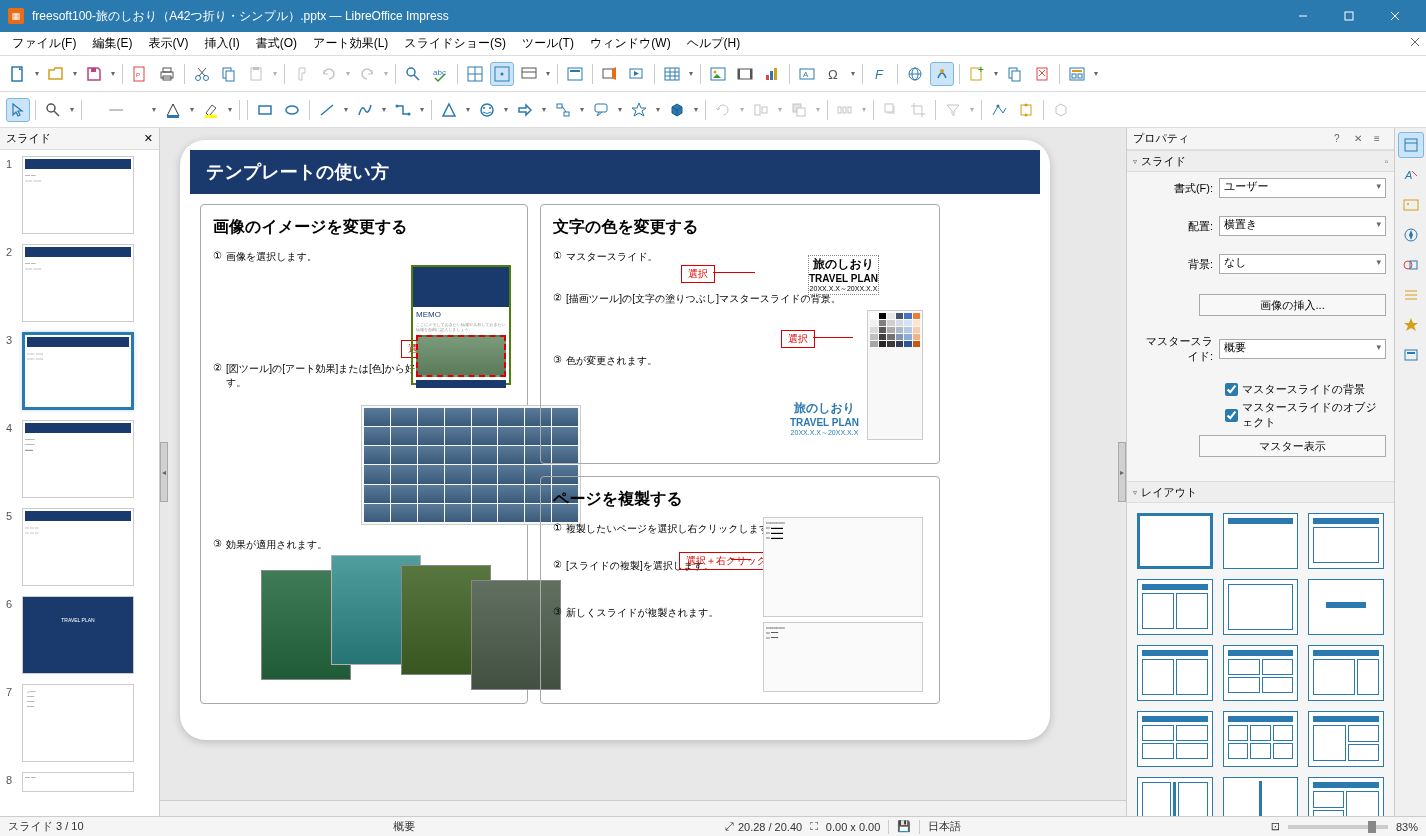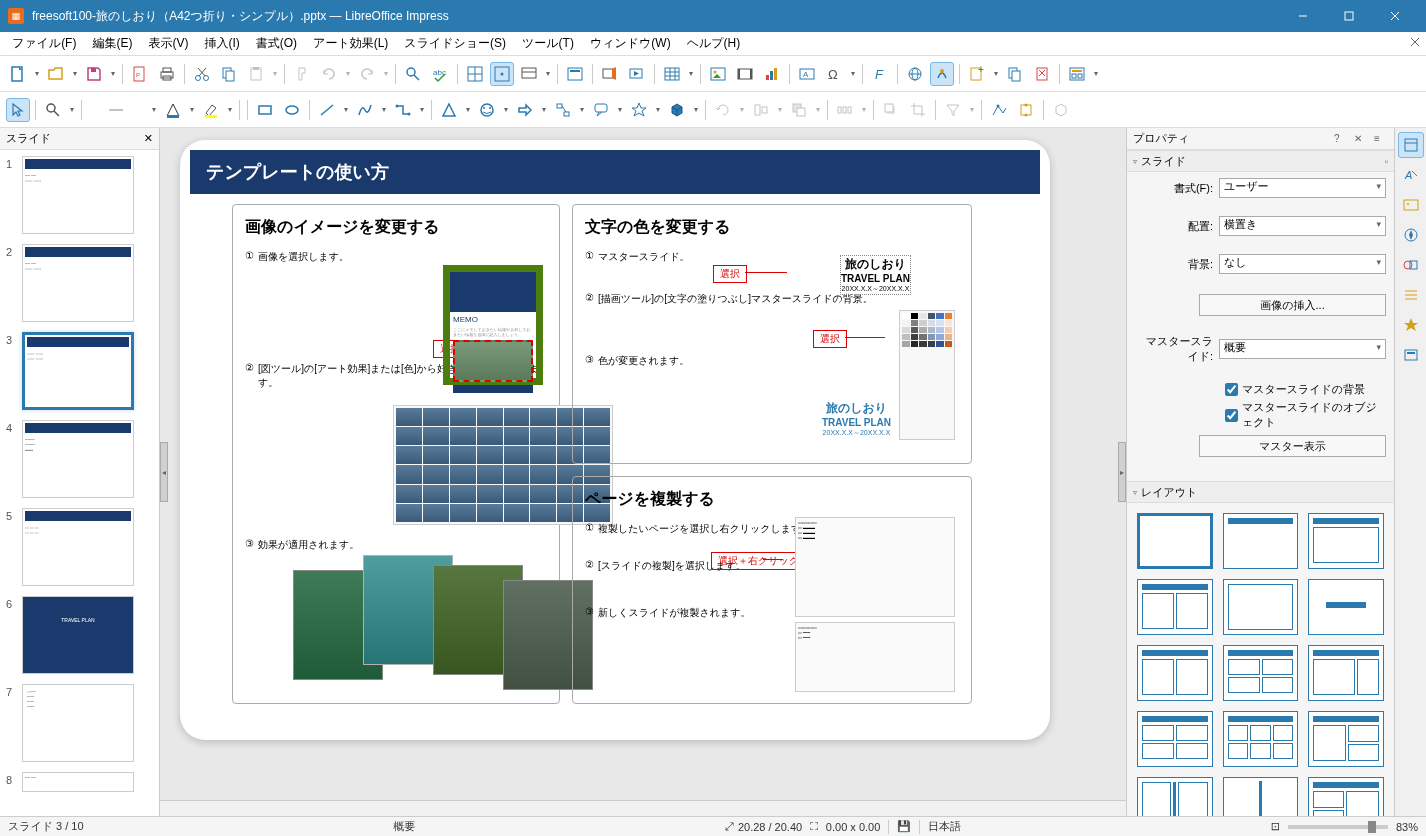--- a/index.html
+++ b/index.html
@@ -40,32 +40,32 @@
 .canvas-splitter { width: 8px; height: 60px; background: #d0d0d0; position: absolute; top: 50%; transform: translateY(-50%); border: 1px solid #aaa; display: flex; align-items: center; justify-content: center; }
 .canvas-splitter.left { left: 0; }
 .canvas-splitter.right { right: 0; }
 .canvas-splitter::after { content: "◂"; font-size: 8px; color: #666; }
 .canvas-splitter.right::after { content: "▸"; }
 
 .slide-canvas { position: absolute; left: 20px; top: 12px; width: 870px; height: 600px; background: #fff; box-shadow: 0 2px 8px rgba(0,0,0,.2); border-radius: 25px; }
 .slide-title-bar { margin: 10px; padding: 10px 16px; background: #1a3a6e; color: #fff; font-size: 18px; font-weight: bold; }
 .slide-sections { display: flex; gap: 12px; padding: 0 20px; }
 .section-box { border: 1px solid #aaa; border-radius: 4px; padding: 12px; }
-.section-left { width: 328px; height: 500px; margin-left: 32px; }
+.section-left { width: 328px; height: 500px; }
 .section-right-col { width: 400px; display: flex; flex-direction: column; gap: 12px; }
 .section-right-top { height: 260px; }
 .section-right-bot { height: 228px; }
 .sec-title { font-size: 16px; font-weight: bold; margin-bottom: 12px; }
 .sec-step { font-size: 10px; margin-bottom: 8px; display: flex; }
 .step-num { margin-right: 4px; }
 .step-txt { flex: 1; }
 .select-tag { display: inline-block; border: 1px solid #d00; color: #d00; padding: 1px 6px; font-size: 10px; }
 .select-line { height: 1px; background: #d00; }
 
-.memo-card { width: 100px; height: 120px; border: 7px solid #4d7c0f; position: absolute; right: 16px; top: 60px; }
+.memo-card { width: 100px; height: 120px; border: 2px solid #4d7c0f; position: absolute; right: 16px; top: 60px; }
 .memo-card-top { height: 40px; background: #1a3a6e; }
 .memo-card-label { font-size: 8px; color: #1a3a6e; padding: 3px; }
 .memo-card-img { margin: 3px; height: 42px; background: linear-gradient(#7a9a7a,#5a7a5a); border: 2px dashed #d00; }
 .memo-card-strip { height: 8px; background: #1a3a6e; margin: 0 3px; color: #fff; font-size: 5px; text-align: center; }
 
 .travel-plan { position: absolute; right: 60px; top: 50px; text-align: center; font-size: 10px; }
 .travel-plan.blue { color: #2a7ab0; }
 .travel-plan .tp1 { font-weight: bold; font-size: 12px; }
 .travel-plan .tp2 { font-weight: bold; font-size: 10px; }
 .travel-plan .tp3 { font-size: 7px; }

